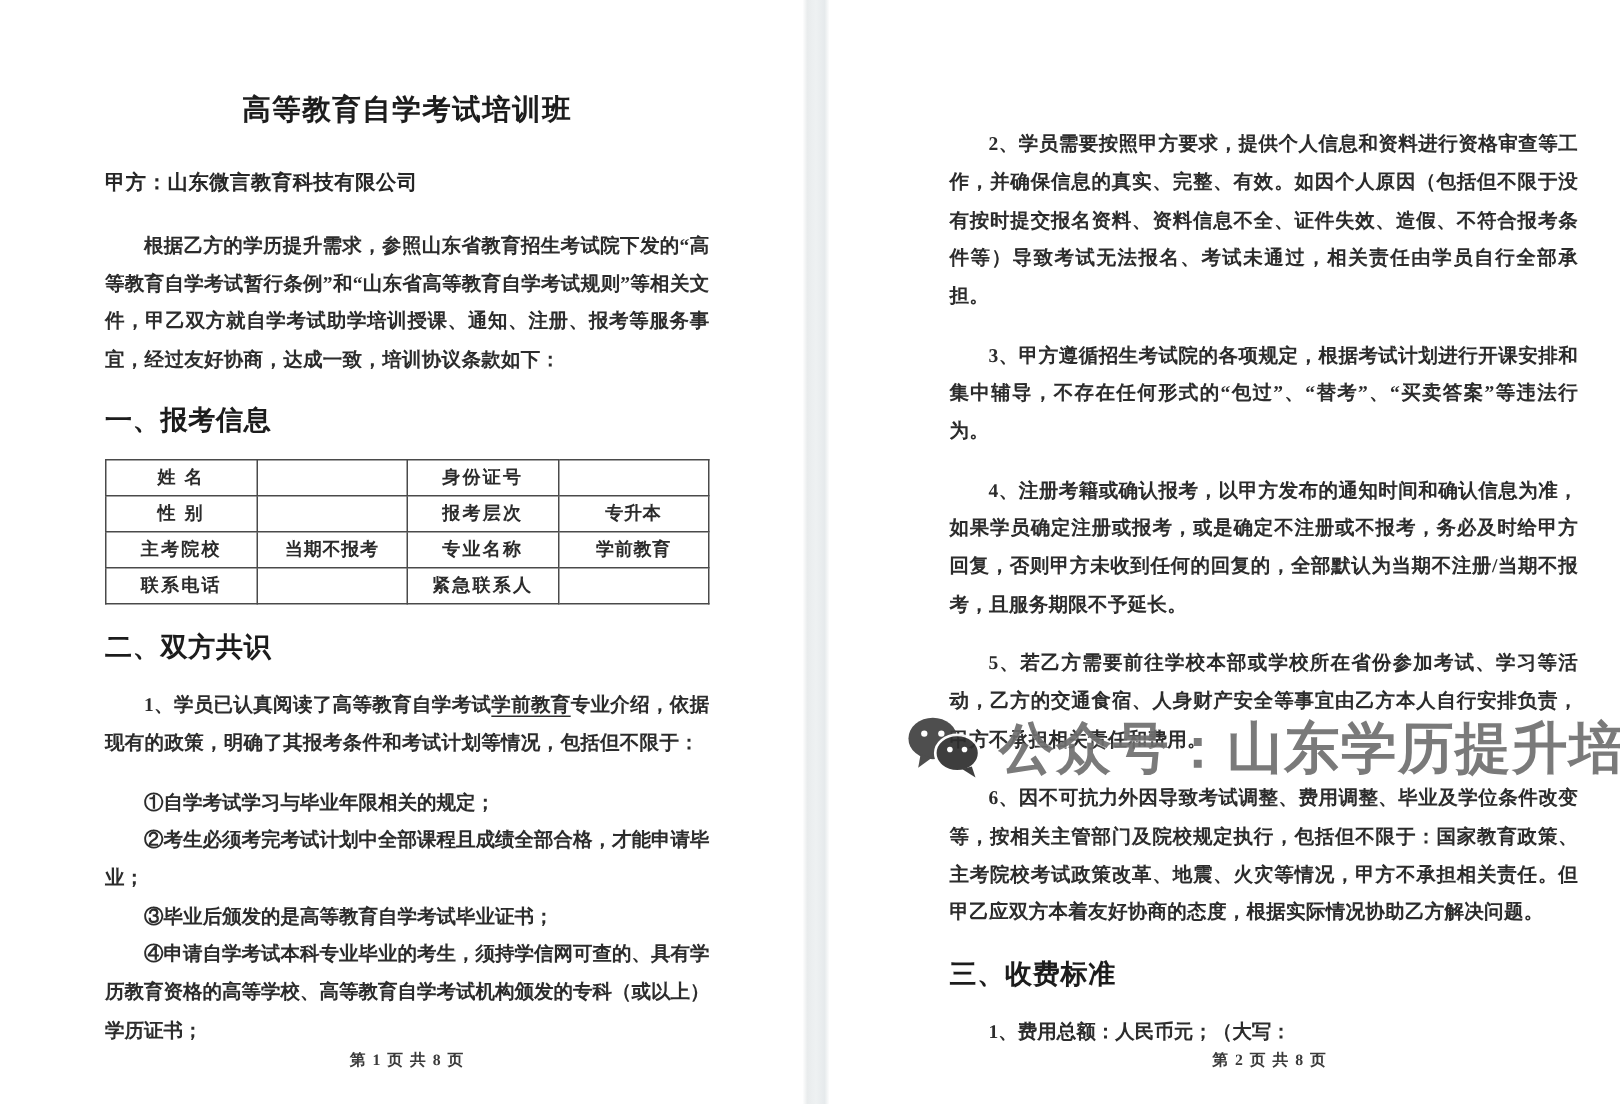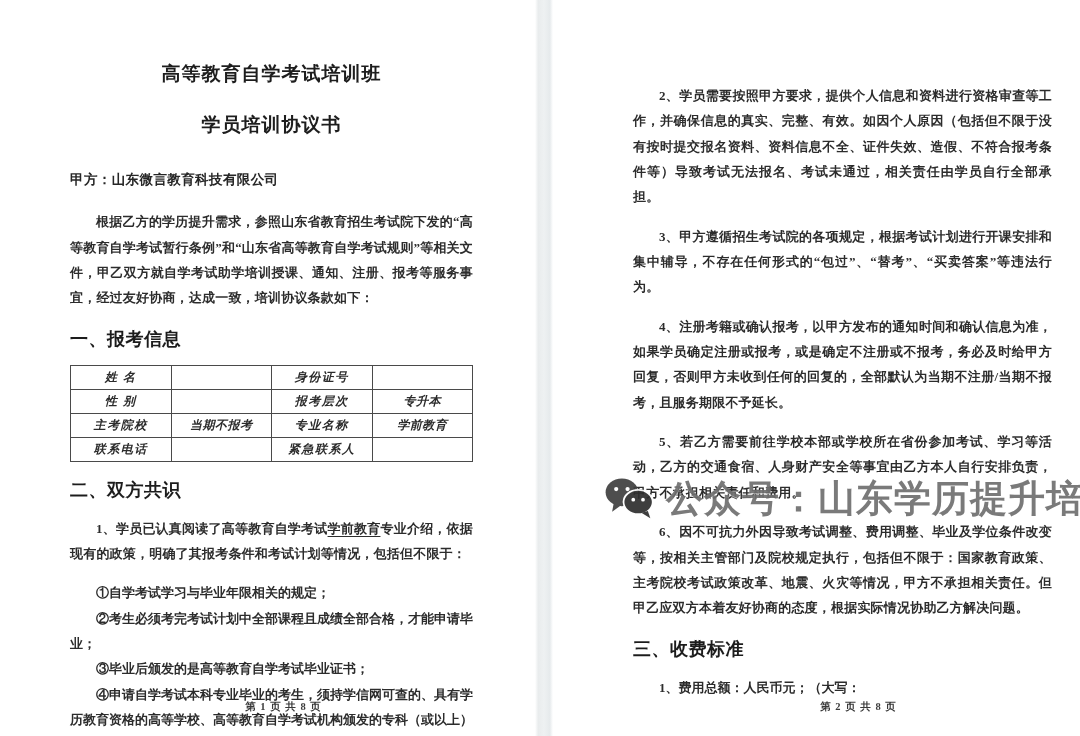--- a/index.html
+++ b/index.html
@@ -106,39 +106,38 @@
     text-decoration: underline;
     text-underline-offset: 3px;
   }
 
   
   table.info-table {
     width: 100%;
     border-collapse: collapse;
     margin: 4px 0 8px 0;
     table-layout: fixed;
-    font-style: italic;
   }
   table.info-table td {
     border: 1.2px solid #4a4a4a;
     height: 21px;
     text-align: center;
     font-size: 12px;
     font-weight: bold;
     color: #2b2b2b;
     padding: 1px 2px;
     letter-spacing: 1.5px;
   }
   table.info-table td.val { letter-spacing: 0.5px; }
 
   
   .page-footer {
     position: absolute;
     bottom: 22px;
-    left: 16px;
+    left: 4px;
     width: 100%;
     text-align: center;
     font-size: 10.5px;
     font-weight: bold;
     color: #3a3a3a;
     letter-spacing: 1px;
   }
   .page-right .page-footer { padding-left: 26px; }
 
   
@@ -176,21 +175,20 @@
   .wechat-logo { width: 52px; height: 44px; flex: none; }
 </style>
 </head>
 <body>
 
 <div class="spread">
 
   <div class="page page-left">
 
     <h1 class="doc-title">高等教育自学考试培训班</h1>
-    <h1 class="doc-title second">学员培训协议书</h1>
 
     <p class="party-line">
       <span>甲方：</span><span>山东微言教育科技有限公司</span>
     </p>
 
 
     <p class="body-text indent">根据乙方的学历提升需求，参照山东省教育招生考试院下发的“高等教育自学考试暂行条例”和“山东省高等教育自学考试规则”等相关文件，甲乙双方就自学考试助学培训授课、通知、注册、报考等服务事宜，经过友好协商，达成一致，培训协议条款如下：</p>
 
     <h3 class="section-head">一、报考信息</h3>
 

